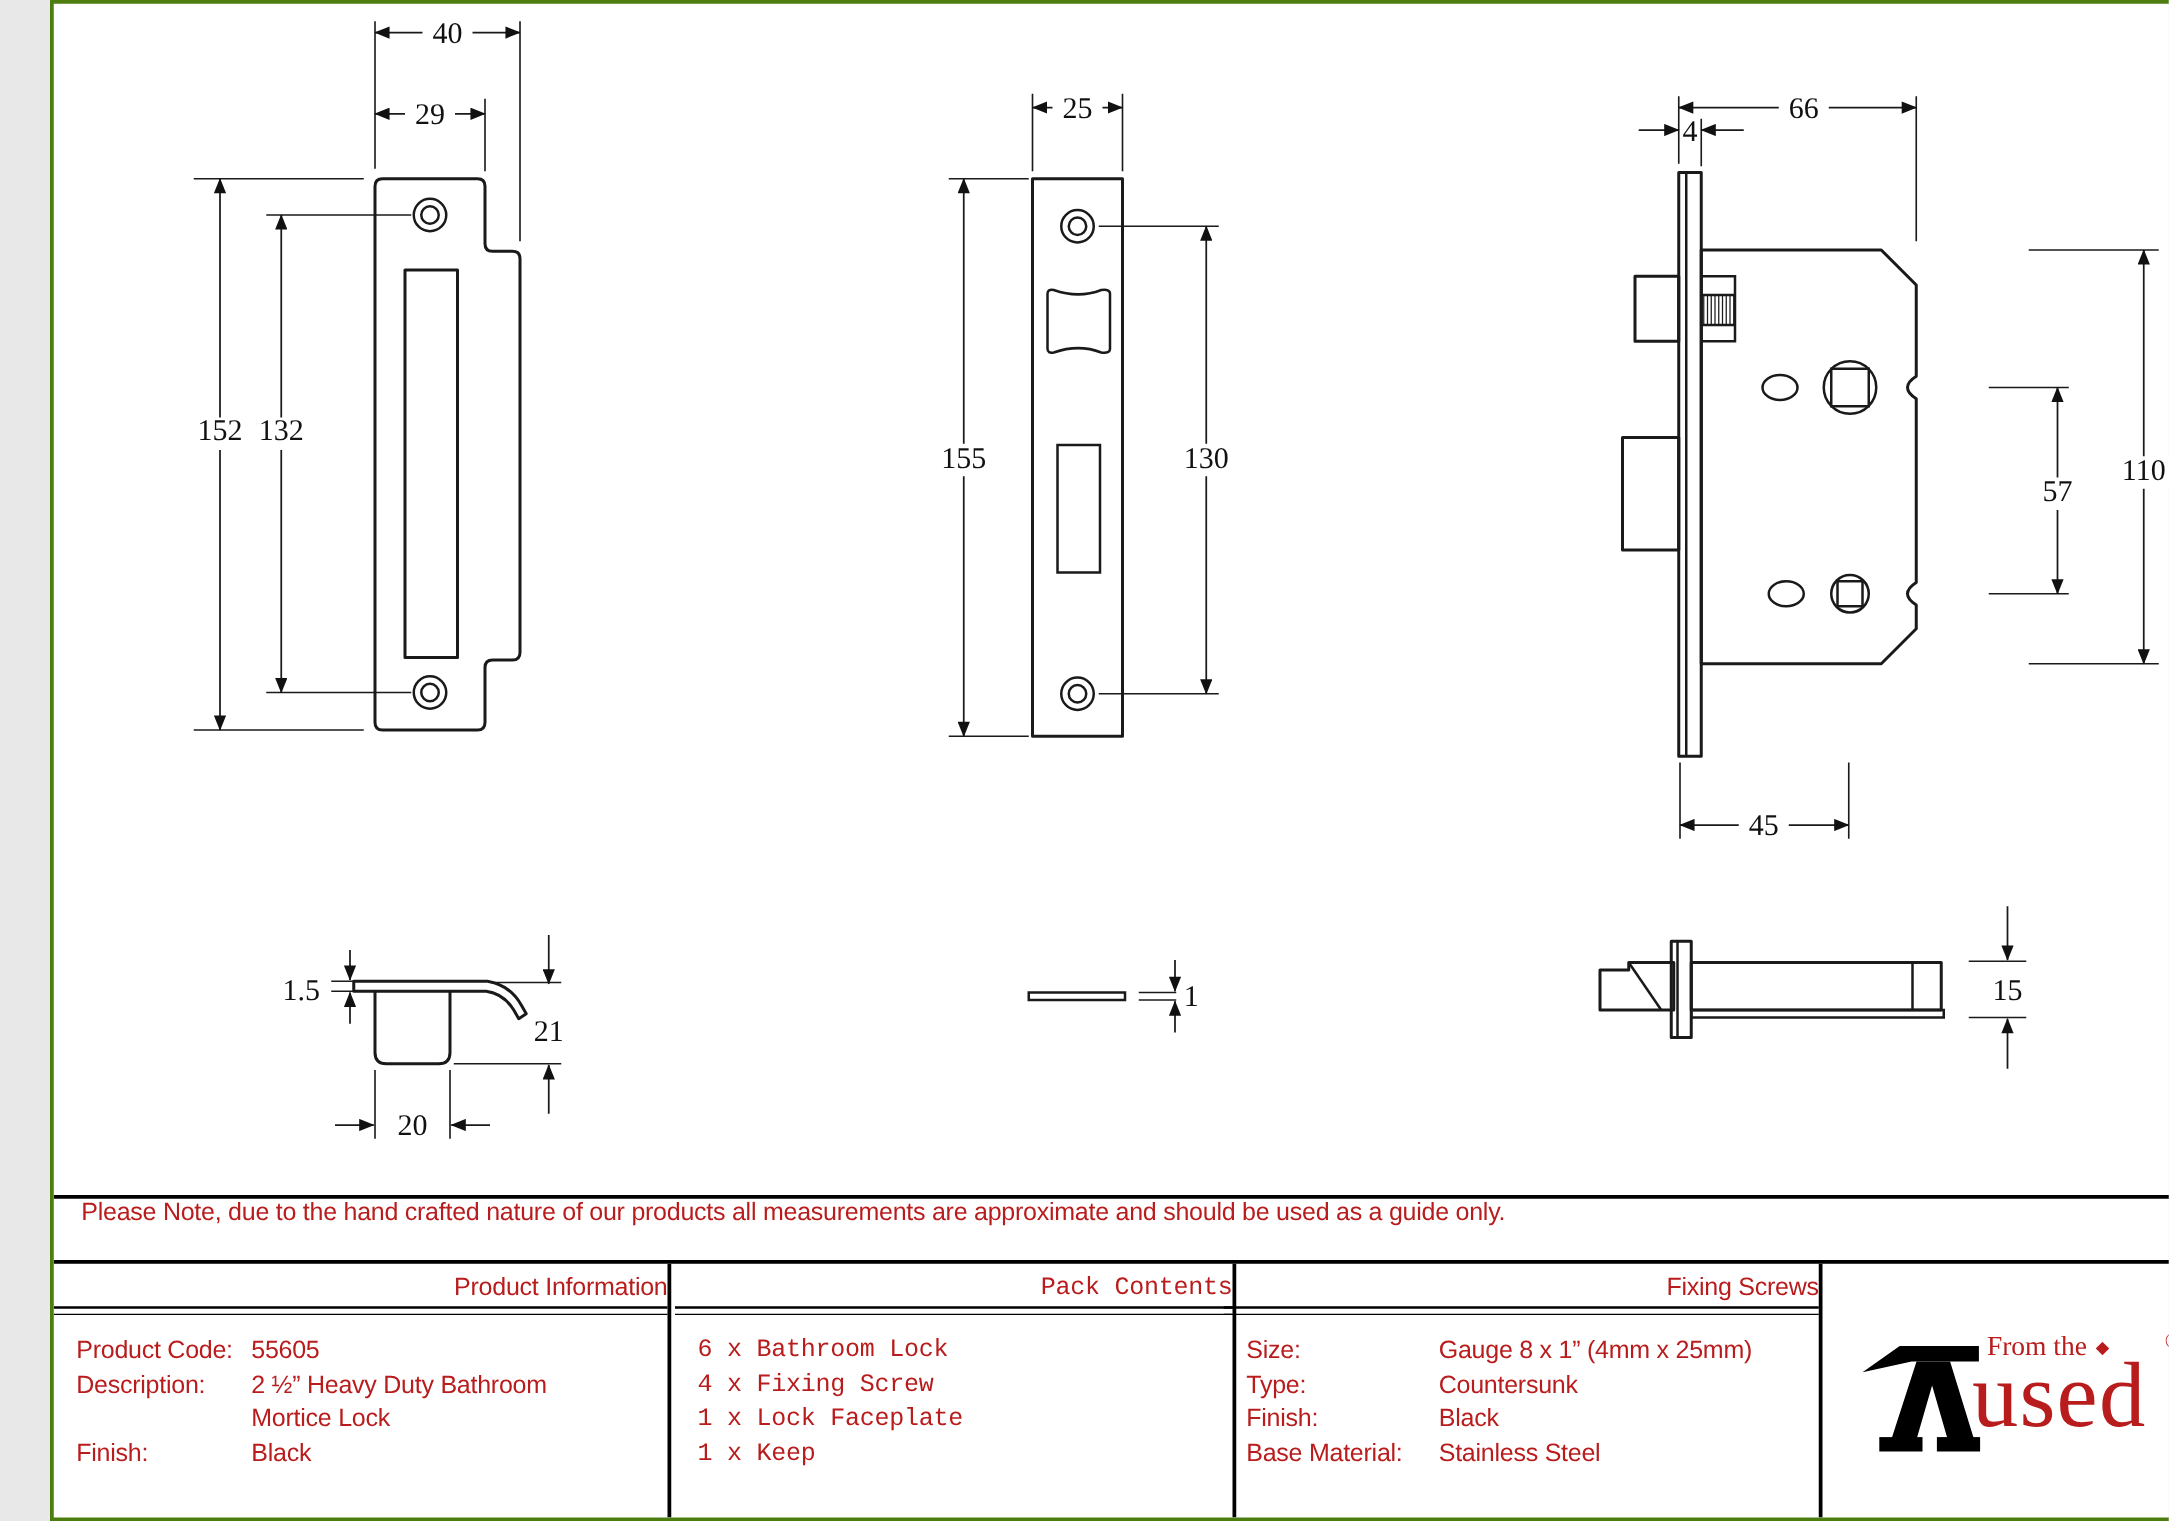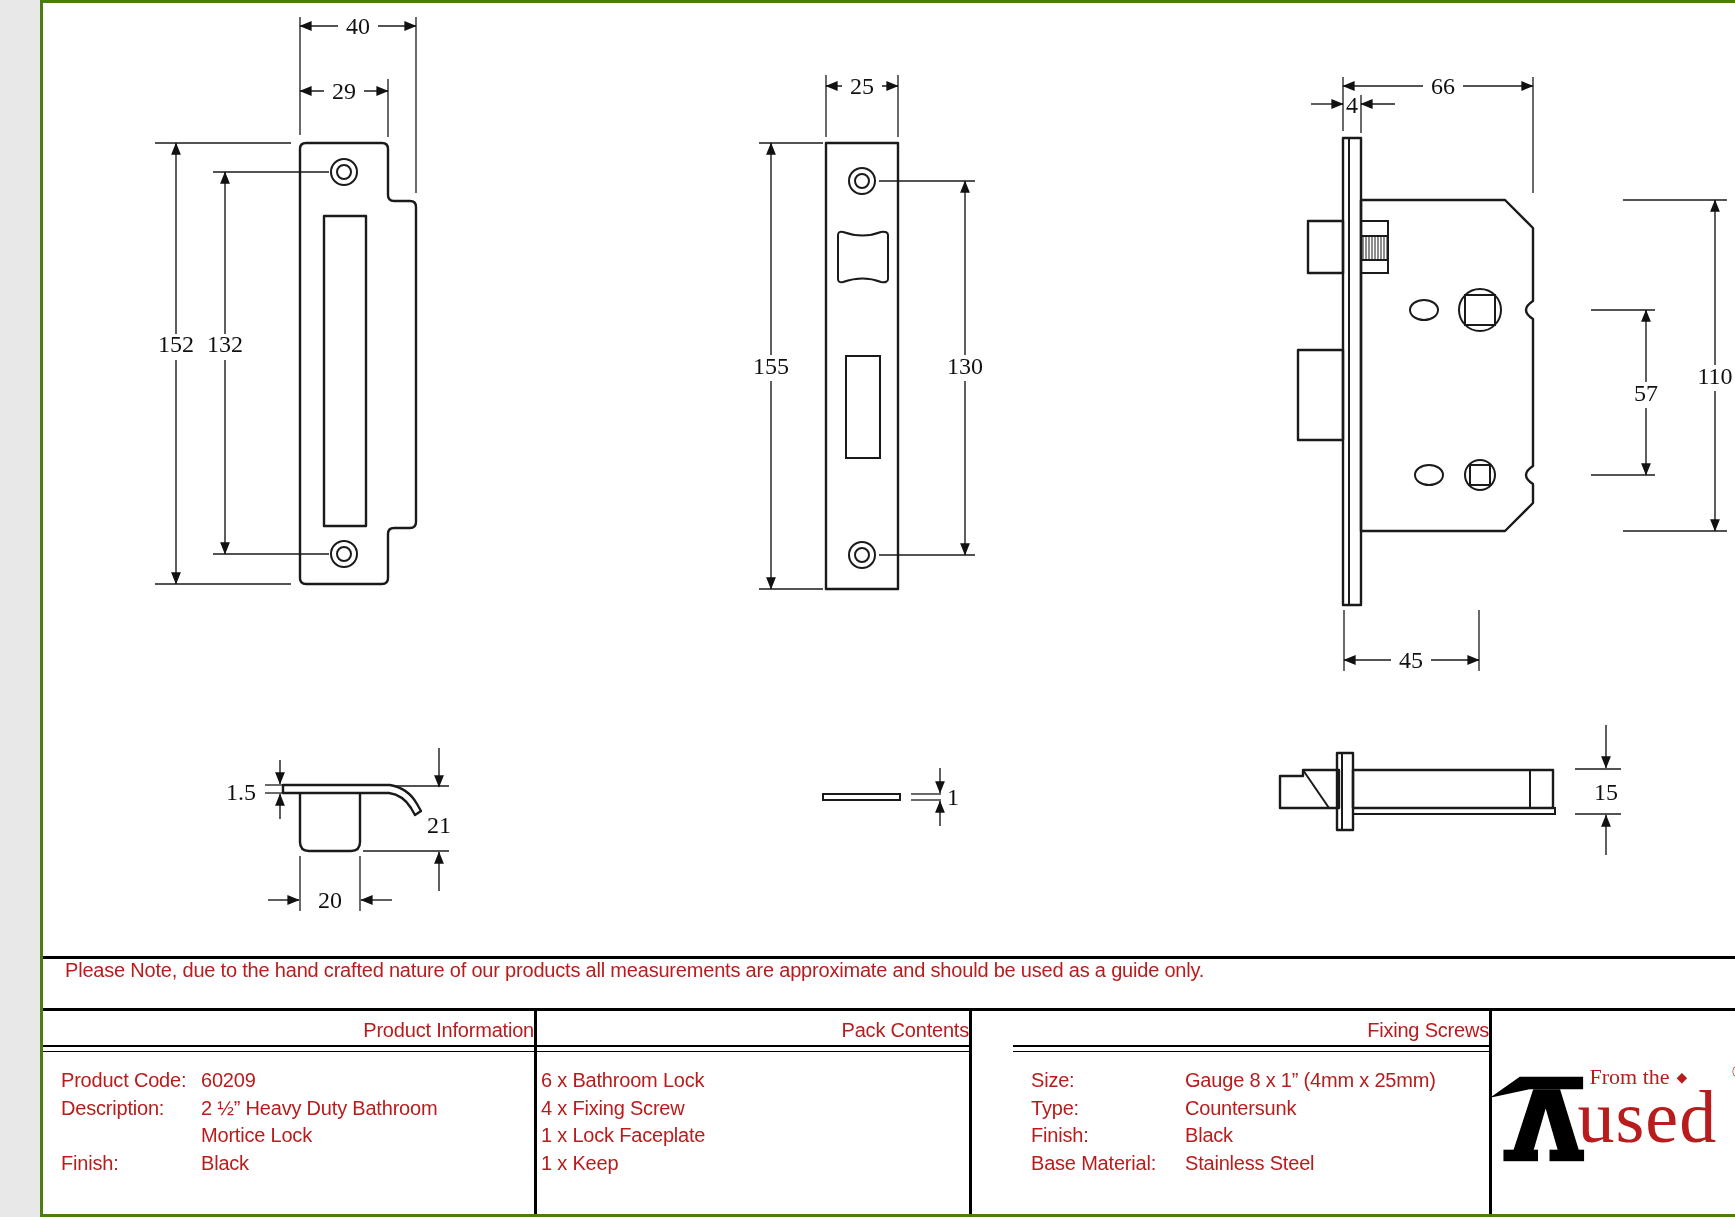--- a/index.html
+++ b/index.html
@@ -32,22 +32,22 @@
     padding-left:22px;
     font-size:20px;letter-spacing:-0.2px;
   }
   
   .info-table{
     position:absolute;left:0;right:0;top:1005px;bottom:0;
     border-top:3px solid #000;
   }
   .col{position:absolute;top:0;bottom:0;}
   .col-product{left:0;width:491px;border-right:3px solid #000;}
-  .col-pack{left:480px;width:446px;border-right:3px solid #000;}
-  .col-fix{left:970px;width:476px;border-right:3px solid #000;}
+  .col-pack{left:497px;width:446px;border-right:3px solid #000;font-family:Liberation Mono, monospace;}
+  .col-fix{left:936px;width:476px;border-right:3px solid #000;}
   .col-logo{left:1422px;right:0;display:flex;align-items:center;justify-content:center;}
   .col-header{
     height:26px;padding:8px 0 0 18px;
     border-bottom:2.5px solid #000;
     font-size:20px;letter-spacing:-0.2px;text-align:right;
   }
   .dline{height:4px;border-bottom:1.5px solid #000;}
   .col-body{padding:15px 10px 0 18px;font-size:20px;line-height:27.5px;letter-spacing:-0.2px;}
   .kv{display:flex;}
   .kv .lbl{flex:0 0 140px;}
@@ -247,21 +247,21 @@
   </div>
 
   <div class="info-table">
 
     <div class="col col-product">
       <div class="col-header">Product Information</div>
       <div class="dline"></div>
       <div class="col-body">
         <div class="kv">
           <span class="lbl">Product Code:</span>
-          <span class="val">60209</span>
+          <span class="val">55605</span>
         </div>
         <div class="kv">
           <span class="lbl">Description:</span>
           <span class="val">2 ½” Heavy Duty Bathroom</span>
         </div>
         <div class="kv">
           <span class="lbl"></span>
           <span class="val">Mortice Lock</span>
         </div>
         <div class="kv">

